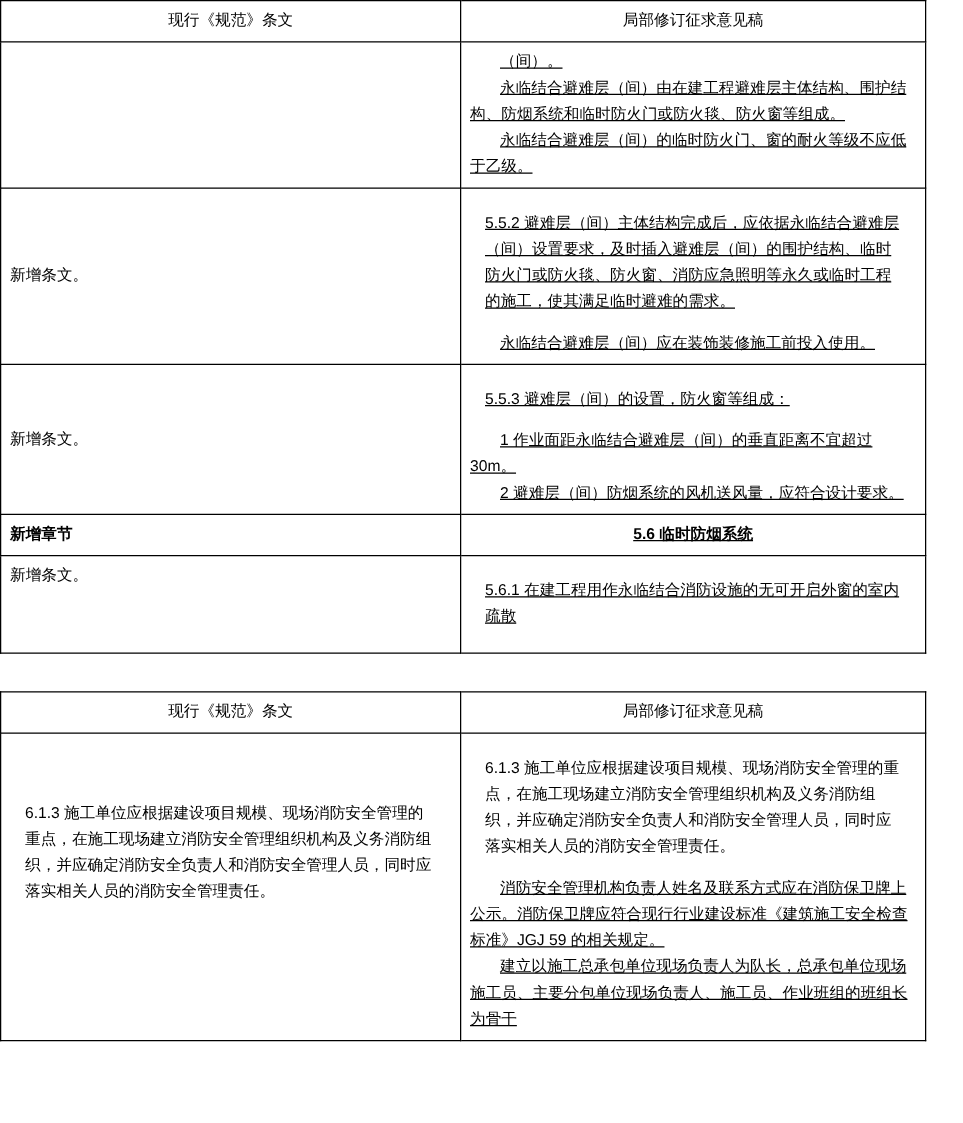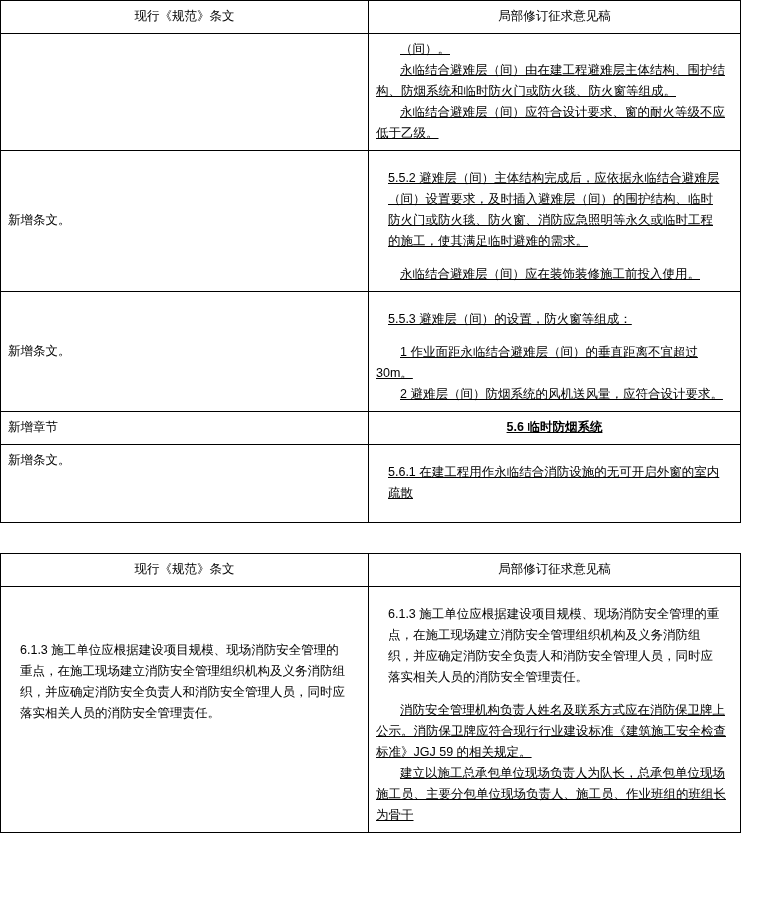--- a/index.html
+++ b/index.html
@@ -35,21 +35,21 @@
   col.col-left { width: 368px; }
   col.col-right { width: 372px; }
 
   .hdr-cell {
     text-align: center;
     font-size: 13.5px;
     padding-top: 8px;
     padding-bottom: 8px;
     line-height: 20px;
   }
-  .bold { font-weight: normal; }
+  .bold { font-weight: bold; }
   .u { text-decoration: underline; }
   p.pl {
     margin: 12px;
   }
   p.indent {
     margin: 0;
     text-indent: 24px;
   }
   .mid {
     vertical-align: middle !important;
@@ -83,21 +83,21 @@
       <tr>
         <td class="hdr-cell">现行《规范》条文</td>
         <td class="hdr-cell">局部修订征求意见稿</td>
       </tr>
 
       <tr>
         <td>&nbsp;</td>
         <td>
           <p class="indent u">（间）。</p>
           <p class="indent u">永临结合避难层（间）由在建工程避难层主体结构、围护结构、防烟系统和临时防火门或防火毯、防火窗等组成。</p>
-          <p class="indent u">永临结合避难层（间）应符合设计要求、窗的耐火等级不应低于乙级。</p>
+          <p class="indent u">永临结合避难层（间）的临时防火门、窗的耐火等级不应低于乙级。</p>
         </td>
       </tr>
 
       <tr>
         <td class="mid">新增条文。</td>
         <td>
           <p class="pl u">5.5.2  避难层（间）主体结构完成后，应依据永临结合避难层（间）设置要求，及时插入避难层（间）的围护结构、临时防火门或防火毯、防火窗、消防应急照明等永久或临时工程的施工，使其满足临时避难的需求。</p>
           <p class="indent u">永临结合避难层（间）应在装饰装修施工前投入使用。</p>
         </td>
       </tr>

